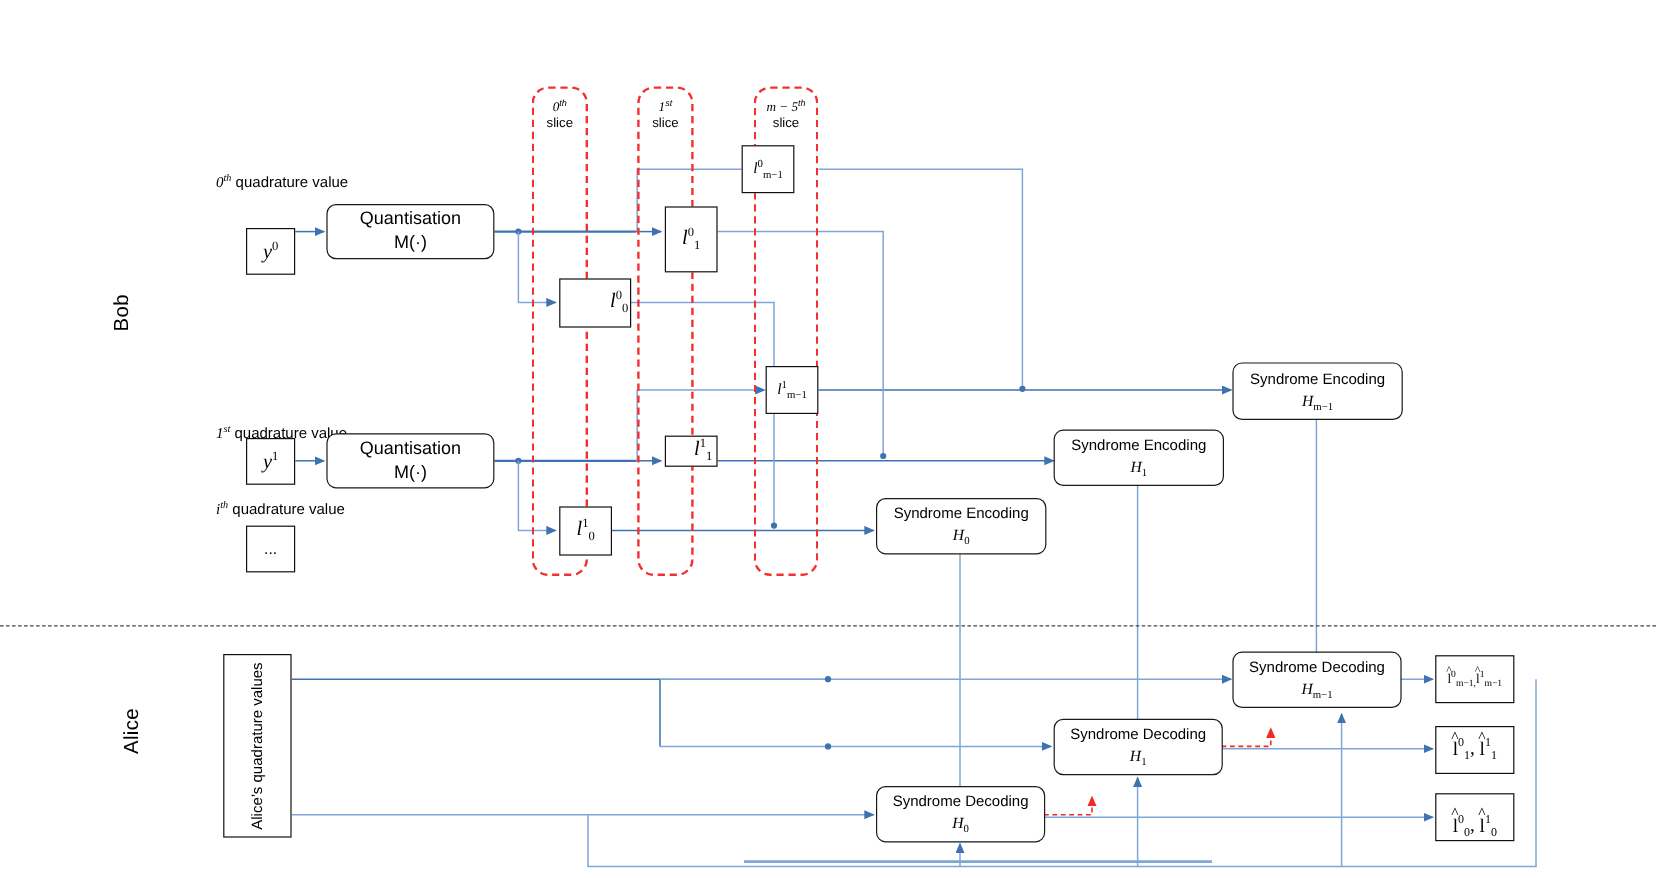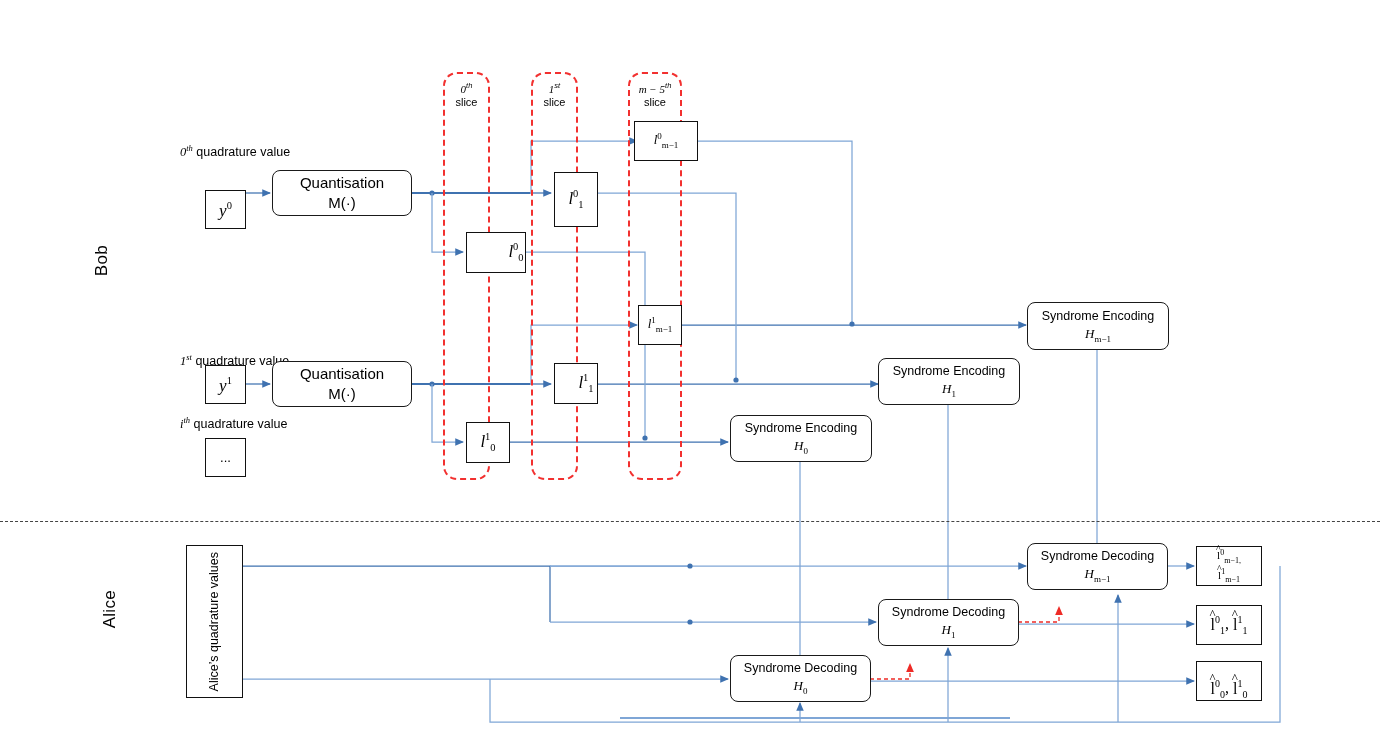--- a/index.html
+++ b/index.html
@@ -184,25 +184,25 @@
   <div class="node sq" style="left:466px;top:232px;width:60px;height:41px;padding-left:40px;">
     <span class="lnode"><span>l</span><span class="su">0</span><span class="sb">0</span></span>
   </div>
   <div class="node sq" style="left:466px;top:422px;width:44px;height:41px;">
     <span class="lnode"><span>l</span><span class="su">1</span><span class="sb">0</span></span>
   </div>
 
   <div class="node sq" style="left:554px;top:172px;width:44px;height:55px;">
     <span class="lnode"><span>l</span><span class="su">0</span><span class="sb">1</span></span>
   </div>
-  <div class="node sq" style="left:554px;top:363px;width:44px;height:41px;padding-left:20px;">
+  <div class="node sq" style="left:554px;top:363px;width:44px;height:26px;padding-left:20px;">
     <span class="lnode"><span>l</span><span class="su">1</span><span class="sb">1</span></span>
   </div>
 
-  <div class="node sq small" style="left:634px;top:121px;width:64px;height:40px;">
+  <div class="node sq small" style="left:618px;top:121px;width:44px;height:40px;">
     <span class="lnode"><span>l</span><span class="su">0</span><span class="sb">m−1</span></span>
   </div>
   <div class="node sq small" style="left:638px;top:305px;width:44px;height:40px;">
     <span class="lnode"><span>l</span><span class="su">1</span><span class="sb">m−1</span></span>
   </div>
 
   <div class="node rnd" style="left:730px;top:415px;width:142px;height:47px;flex-direction:column;">
     <div>Syndrome Encoding</div>
     <div class="h"><span>H</span><sub>0</sub></div>
   </div>
@@ -227,21 +227,21 @@
   </div>
   <div class="node rnd" style="left:878px;top:599px;width:141px;height:47px;flex-direction:column;">
     <div>Syndrome Decoding</div>
     <div class="h"><span>H</span><sub>1</sub></div>
   </div>
   <div class="node rnd" style="left:1027px;top:543px;width:141px;height:47px;flex-direction:column;">
     <div>Syndrome Decoding</div>
     <div class="h"><span>H</span><sub>m−1</sub></div>
   </div>
 
-  <div class="node sq outbox stack" style="left:1196px;top:546px;width:66px;height:40px;flex-direction:column;">
+  <div class="node sq outbox stack" style="left:1196px;top:546px;width:66px;height:40px;flex-direction:row;">
     <div><span class="hat">l</span><span class="su" style="font-size:8px;vertical-align:super;">0</span><span class="sb" style="font-size:8px;vertical-align:sub;">m−1,</span></div>
     <div><span class="hat">l</span><span class="su" style="font-size:8px;vertical-align:super;">1</span><span class="sb" style="font-size:8px;vertical-align:sub;">m−1</span></div>
   </div>
 
   <div class="node sq outbox" style="left:1196px;top:605px;width:66px;height:40px;">
     <span><span class="hat">l</span><span style="font-size:10px;vertical-align:super;">0</span><span style="font-size:10px;vertical-align:sub;">1</span><span>, </span><span class="hat">l</span><span style="font-size:10px;vertical-align:super;">1</span><span style="font-size:10px;vertical-align:sub;">1</span></span>
   </div>
 
   <div class="node sq outbox" style="left:1196px;top:661px;width:66px;height:40px;align-items:flex-end;">
     <span><span class="hat">l</span><span style="font-size:10px;vertical-align:super;">0</span><span style="font-size:10px;vertical-align:sub;">0</span><span>, </span><span class="hat">l</span><span style="font-size:10px;vertical-align:super;">1</span><span style="font-size:10px;vertical-align:sub;">0</span></span>

